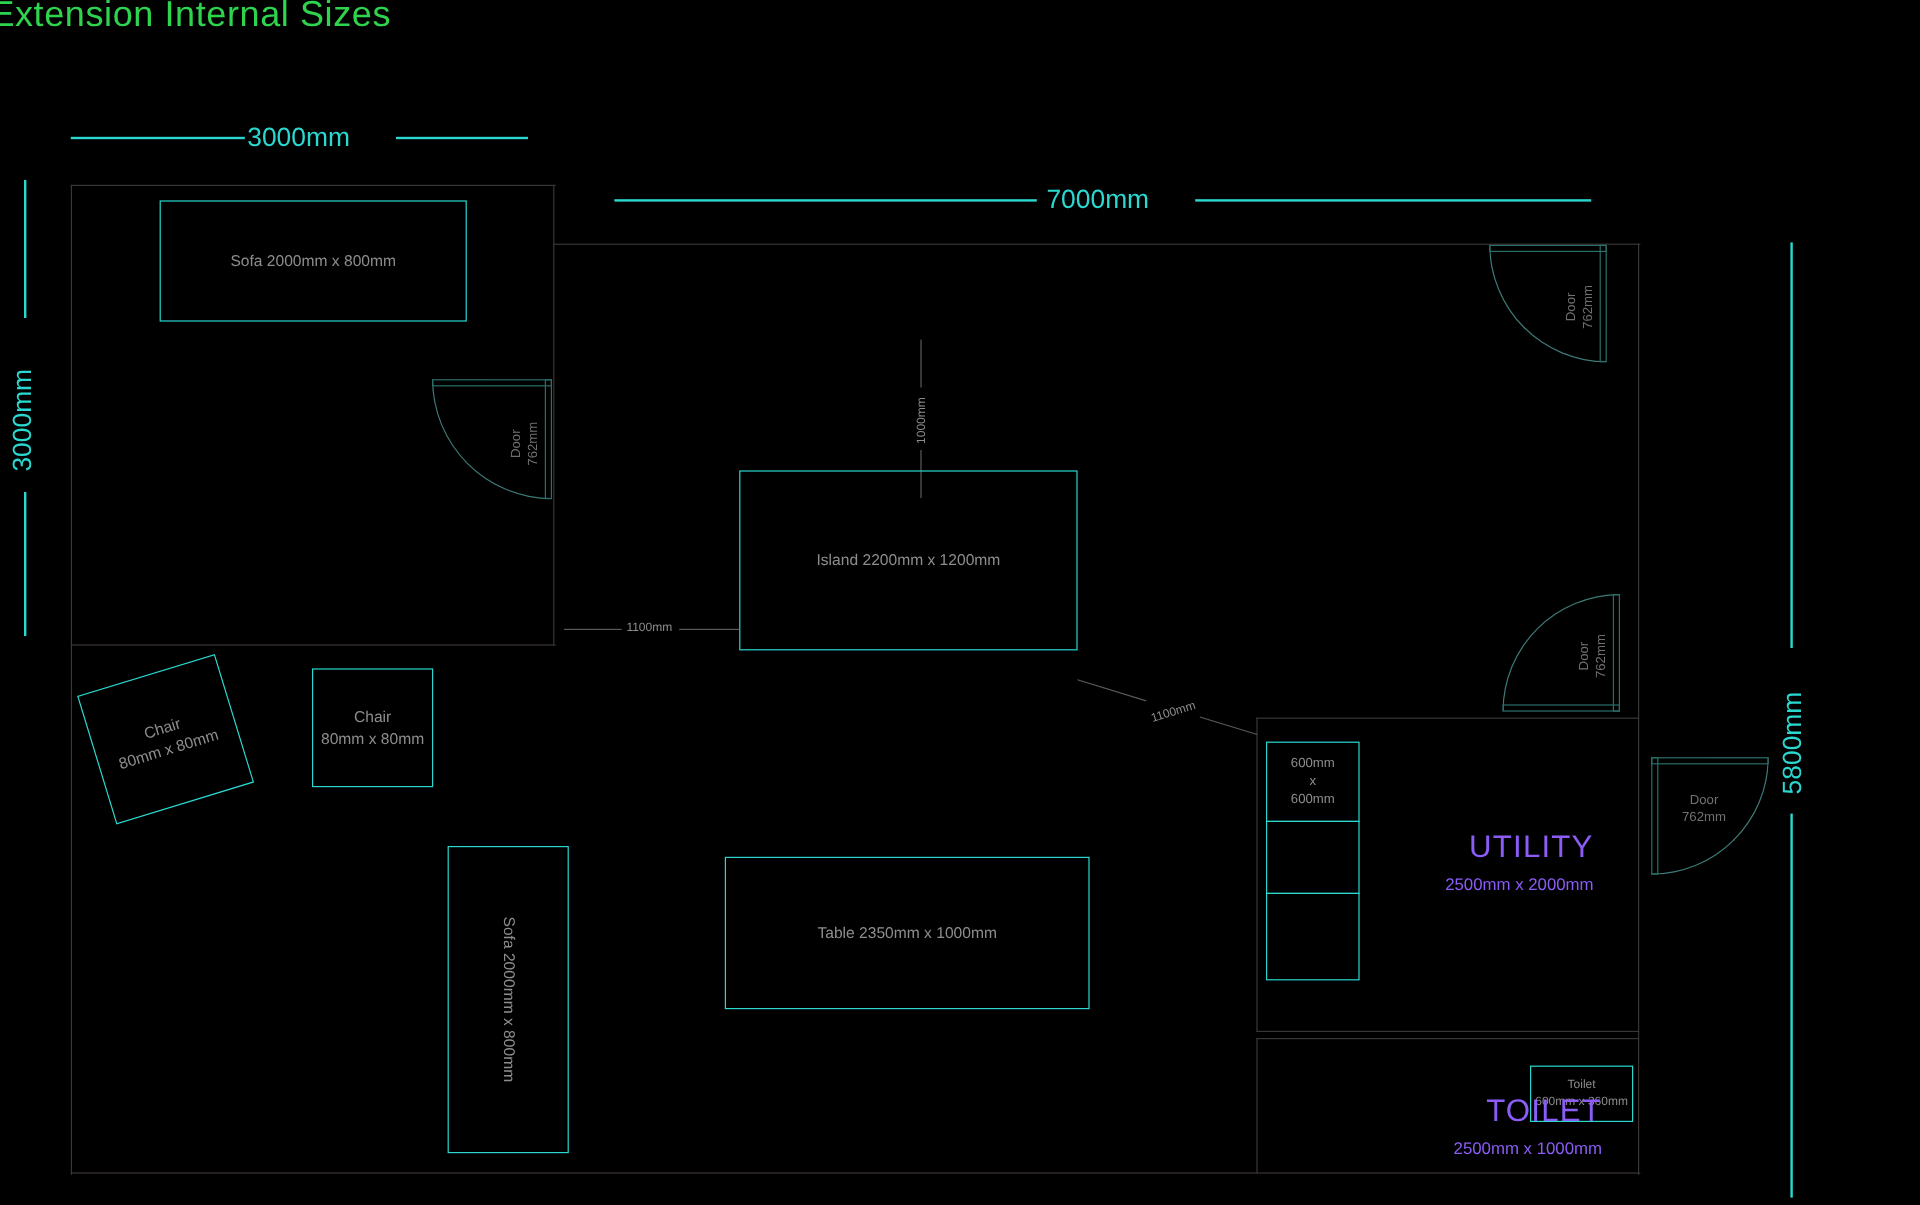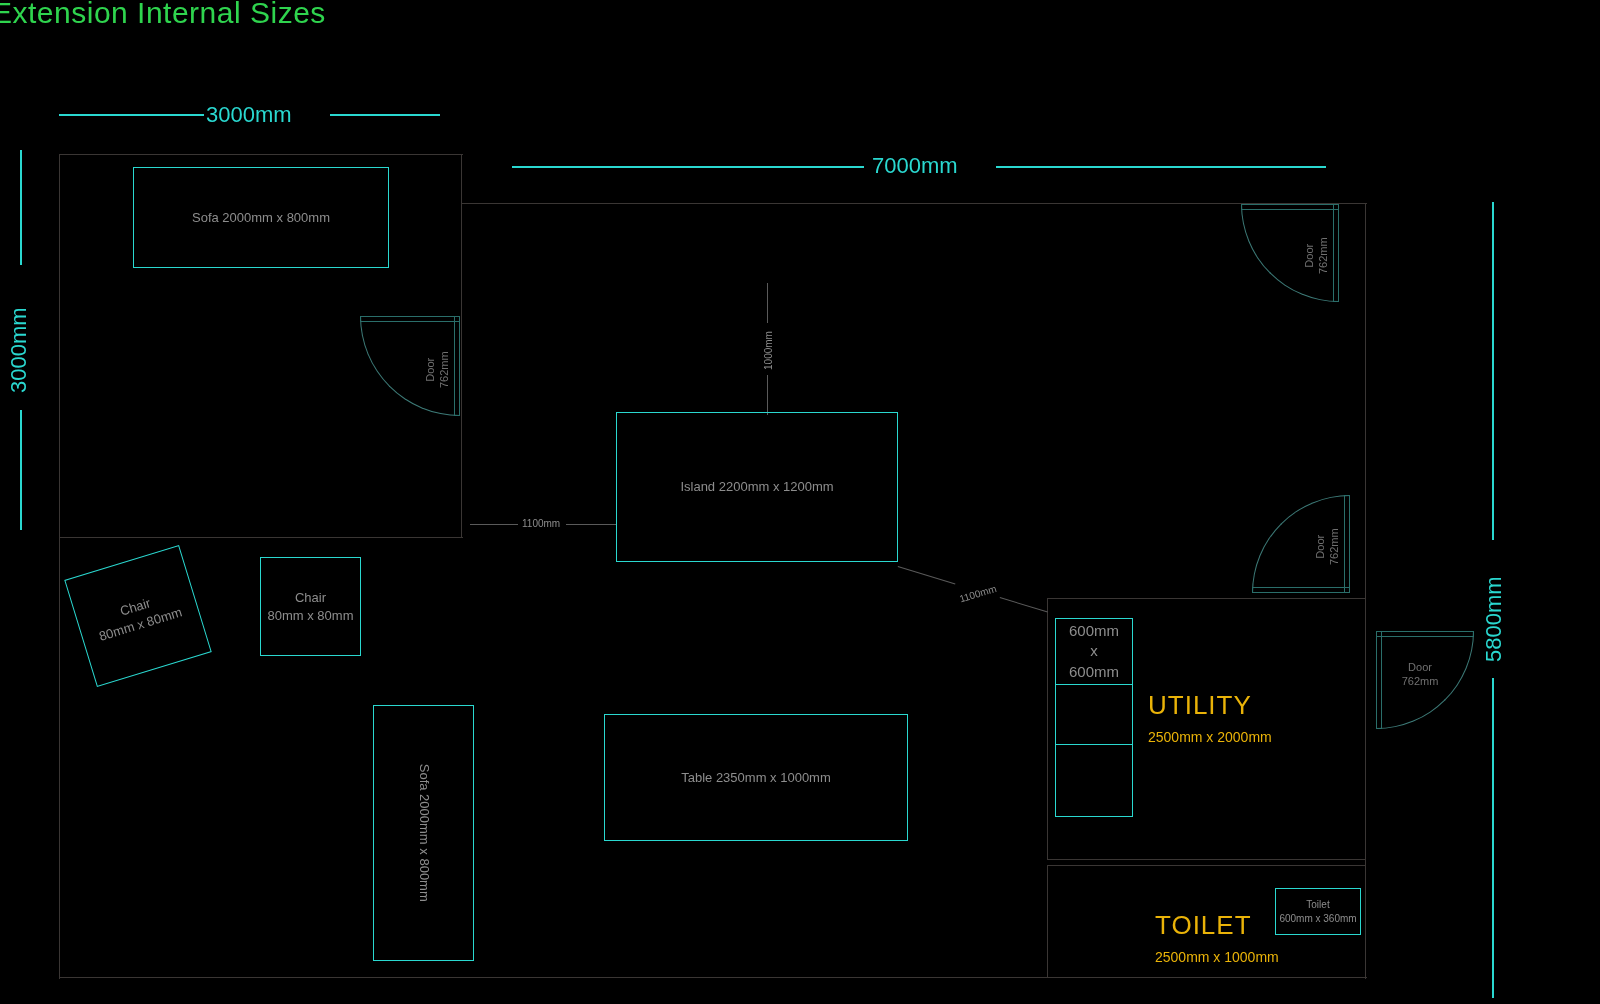--- a/index.html
+++ b/index.html
@@ -50,21 +50,21 @@
   .door .dtxt{
     position:absolute;color:#707070;font-size:11px;line-height:1.25;
     text-align:center;white-space:nowrap;
   }
   
   .r90{transform-origin:50% 50%;transform:rotate(-90deg);}
   .r90cw{transform-origin:50% 50%;transform:rotate(90deg);}
   .flip{transform-origin:50% 50%;transform:rotate(90deg) rotate(180deg);}
   .rotchair{transform-origin:50% 50%;}
   
-  .roomname{position:absolute;text-align:left;color:#eab308;}
+  .roomname{position:absolute;text-align:right;color:#8b5cf6;}
   .roomname .nm{font-size:26px;letter-spacing:1px;}
   .roomname .sz{font-size:14px;margin-top:8px;}
 </style>
 </head>
 <body>
 
 <div id="plan">
 
   <div class="title">Extension Internal Sizes</div>
 
@@ -128,21 +128,21 @@
 
   <div class="fur" style="left:373px;top:705px;width:101px;height:256px;">
     <span class="r90cw" style="display:inline-block;white-space:nowrap;">Sofa 2000mm x 800mm</span>
   </div>
 
 
   <div class="sdimline" style="left:767px;top:283px;width:1px;height:40px;"></div>
   <div class="sdimtxt v" style="left:748px;top:345px;width:40px;text-align:center;">1000mm</div>
   <div class="sdimline" style="left:767px;top:375px;width:1px;height:40px;"></div>
 
-  <div class="fur" style="left:616px;top:412px;width:282px;height:150px;">Island 2200mm x 1200mm</div>
+  <div class="fur" style="left:616px;top:392px;width:282px;height:150px;">Island 2200mm x 1200mm</div>
 
   <div class="sdimline" style="left:470px;top:524px;width:48px;height:1px;"></div>
   <div class="sdimtxt" style="left:522px;top:518px;">1100mm</div>
   <div class="sdimline" style="left:566px;top:524px;width:50px;height:1px;"></div>
 
   <div class="leader" style="left:898px;top:566px;width:60px;transform:rotate(17deg);"></div>
   <div class="sdimtxt diag" style="left:958px;top:594px;transform:rotate(-17deg);">1100mm</div>
   <div class="leader" style="left:1000px;top:597px;width:50px;transform:rotate(17deg);"></div>
 
   <div class="fur" style="left:604px;top:714px;width:304px;height:127px;">Table 2350mm x 1000mm</div>
@@ -171,21 +171,21 @@
     <div class="arc" style="left:0;top:0;width:98px;height:98px;border-radius:0 0 100% 0;border-top:none;border-left:none;"></div>
     <div class="leaf" style="left:0;top:0;width:98px;height:6px;"></div>
     <div class="leaf" style="left:0;top:0;width:6px;height:98px;"></div>
     <div class="dtxt" style="left:6px;top:30px;width:76px;">
       <span>Door</span><br>
       <span>762mm</span>
     </div>
   </div>
 
   <div class="fur" style="left:1055px;top:618px;width:78px;height:67px;">
-    <div style="font-size:15px;">
+    <div style="font-size:11px;">
       <span>600mm</span><br>
       <span>x</span><br>
       <span>600mm</span>
     </div>
   </div>
   <div class="fur" style="left:1055px;top:684px;width:78px;height:61px;"></div>
   <div class="fur" style="left:1055px;top:744px;width:78px;height:73px;"></div>
 
   <div class="roomname" style="left:1148px;top:690px;width:180px;">
     <div class="nm">UTILITY</div>

